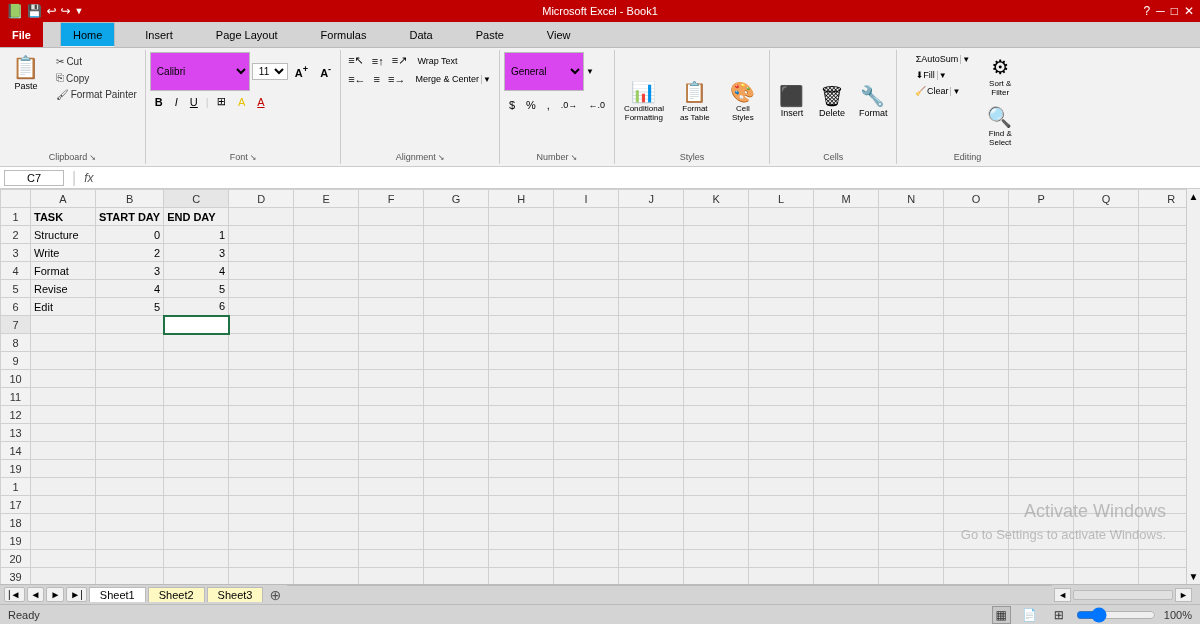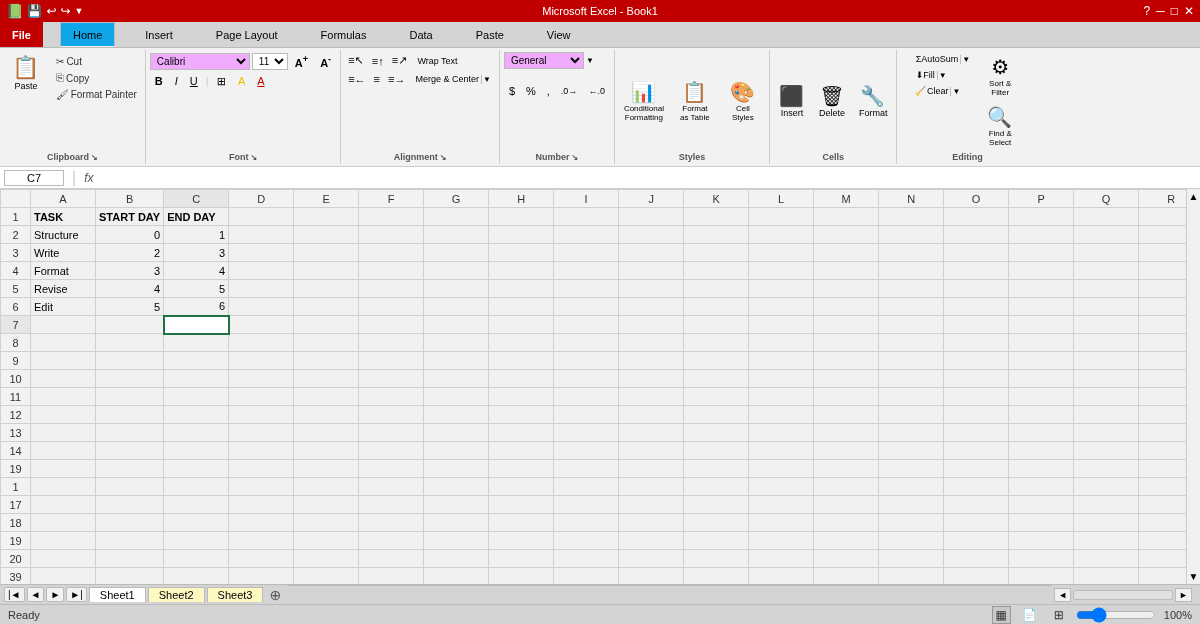--- a/index.html
+++ b/index.html
@@ -75,43 +75,42 @@
       flex: 1;
     }
     .ribbon-group-label {
       font-size: 9px;
       color: #555;
       margin-top: 2px;
       text-align: center;
       display: flex;
       align-items: center;
       gap: 2px;
-      font-weight: bold;
     }
     .group-expand-icon { font-size: 8px; cursor: pointer; }
 
     .ribbon-btn-small {
       display: flex;
       align-items: center;
       padding: 1px 3px;
       cursor: pointer;
       border: 1px solid transparent;
       border-radius: 2px;
       font-size: 10px;
       color: #333;
       gap: 2px;
       white-space: nowrap;
     }
     .font-row1 { display: flex; align-items: center; gap: 2px; }
     .font-row2 { display: flex; align-items: center; gap: 2px; }
     .font-select {
       border: 1px solid #bbb;
-      background: #f0abfc;
+      background: #d946ef;
       font-size: 10px;
-      padding: 1px 2px;
+      padding: 12px 2px;
       width: 100px;
       cursor: pointer;
     }
     .size-select {
       border: 1px solid #bbb;
       background: white;
       font-size: 10px;
       padding: 1px 2px;
       width: 36px;
       cursor: pointer;
@@ -448,21 +447,21 @@
           </div>
         </div>
       </div>
       <div class="ribbon-group-label">
         <span>Alignment</span>
         <span class="group-expand-icon">↘</span>
       </div>
     </div>
 
     <div class="ribbon-group" style="min-width:100px;">
-      <div class="ribbon-group-inner" style="flex-direction:column; gap:14px; width:100%;">
+      <div class="ribbon-group-inner" style="flex-direction:column; gap:6px; width:100%;">
         <div class="hstack">
           <select class="font-select" style="width:80px;">
             <option>General</option>
           </select>
           <span class="dropdown-arrow">▼</span>
         </div>
         <div class="hstack" style="gap:1px;">
           <button class="fmt-btn">$</button>
           <button class="fmt-btn">%</button>
           <button class="fmt-btn">,</button>
@@ -1048,20 +1047,24 @@
               <td class="cell"></td>
               <td class="cell"></td>
               <td class="cell"></td>
               <td class="cell"></td>
               <td class="cell"></td>
               <td class="cell"></td>
             </tr>
           </tbody>
       </table>
 
+      <div class="watermark">
+        <div>Activate Windows</div>
+        <div style="font-size:13px;">Go to Settings to activate Windows.</div>
+      </div>
     </div>
 
     <div style="width:14px; background:#f0f0f0; border-left:1px solid #ccc; display:flex; flex-direction:column; align-items:center;">
       <div style="font-size:10px; cursor:pointer; padding:2px;">▲</div>
       <div style="flex:1;"></div>
       <div style="font-size:10px; cursor:pointer; padding:2px;">▼</div>
     </div>
   </div>
 
   <div class="sheet-tabs-bar">

